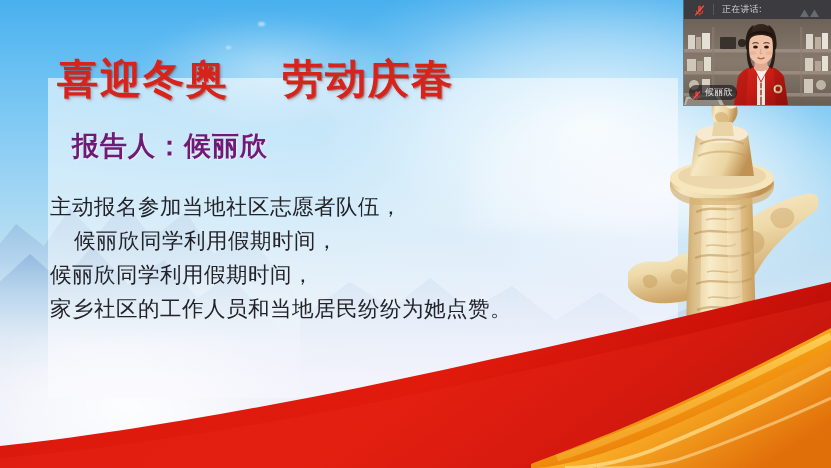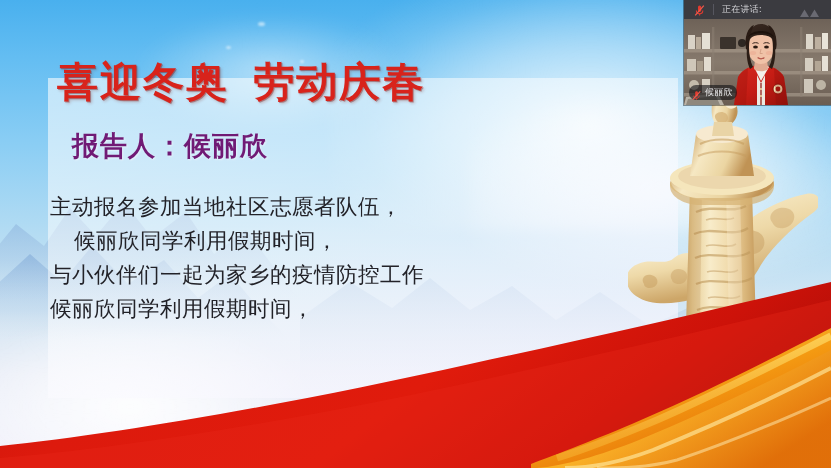--- a/index.html
+++ b/index.html
@@ -79,21 +79,21 @@
 
   
   .silk{position:absolute;right:0;bottom:0;width:300px;height:140px;}
 
   
   .huabiao{position:absolute;left:628px;top:92px;width:190px;height:376px;}
 
   
   .title{
     position:absolute;left:57px;top:62px;
-    font-family:Liberation Serif, serif;
+    font-family:Liberation Mono, monospace;
     font-weight:bold;font-size:41px;line-height:1;
     color:#d8231b;letter-spacing:2px;
     text-shadow:1px 1px 0 rgba(120,0,0,.35), 2px 2px 3px rgba(120,20,0,.22);
     white-space:pre;
   }
   .subtitle{
     position:absolute;left:72px;top:133px;
     font-family:"Liberation Serif","DejaVu Serif",serif;
     font-weight:bold;font-size:27px;line-height:1;
     color:#701a75;letter-spacing:1px;
@@ -335,22 +335,22 @@
     <path d="M300,70 C256,90 200,114 146,132 C116,140 88,140 66,140" stroke="#fff0b8" stroke-width="3" fill="none" opacity=".5"></path>
   </svg>
 
   <div class="title">喜迎冬奥  劳动庆春</div>
 
   <div class="subtitle">报告人：候丽欣</div>
 
   <div class="body-text">
     <span class="ln">主动报名参加当地社区志愿者队伍，</span>
     <span class="ln indent">候丽欣同学利用假期时间，</span>
-    <span class="ln">与小伙伴们一起为家乡的疫情防控工作</span>
     <span class="ln">候丽欣同学利用假期时间，</span>
+    <span class="ln">家乡社区的工作人员和当地居民纷纷为她点赞。</span>
   </div>
 
   <div class="video-panel">
 
     <div class="vp-header">
       <span class="vp-mic">
         <svg viewBox="0 0 13 13" width="13" height="13">
           <rect x="5" y="1.5" width="3.2" height="6.4" rx="1.6" fill="#e23a2e"></rect>
           <path d="M3.4,6.6 C3.4,8.6 4.8,9.9 6.6,9.9 C8.4,9.9 9.8,8.6 9.8,6.6" stroke="#e23a2e" stroke-width="1.1" fill="none"></path>
           <rect x="6.1" y="9.7" width="1" height="1.8" fill="#e23a2e"></rect>

